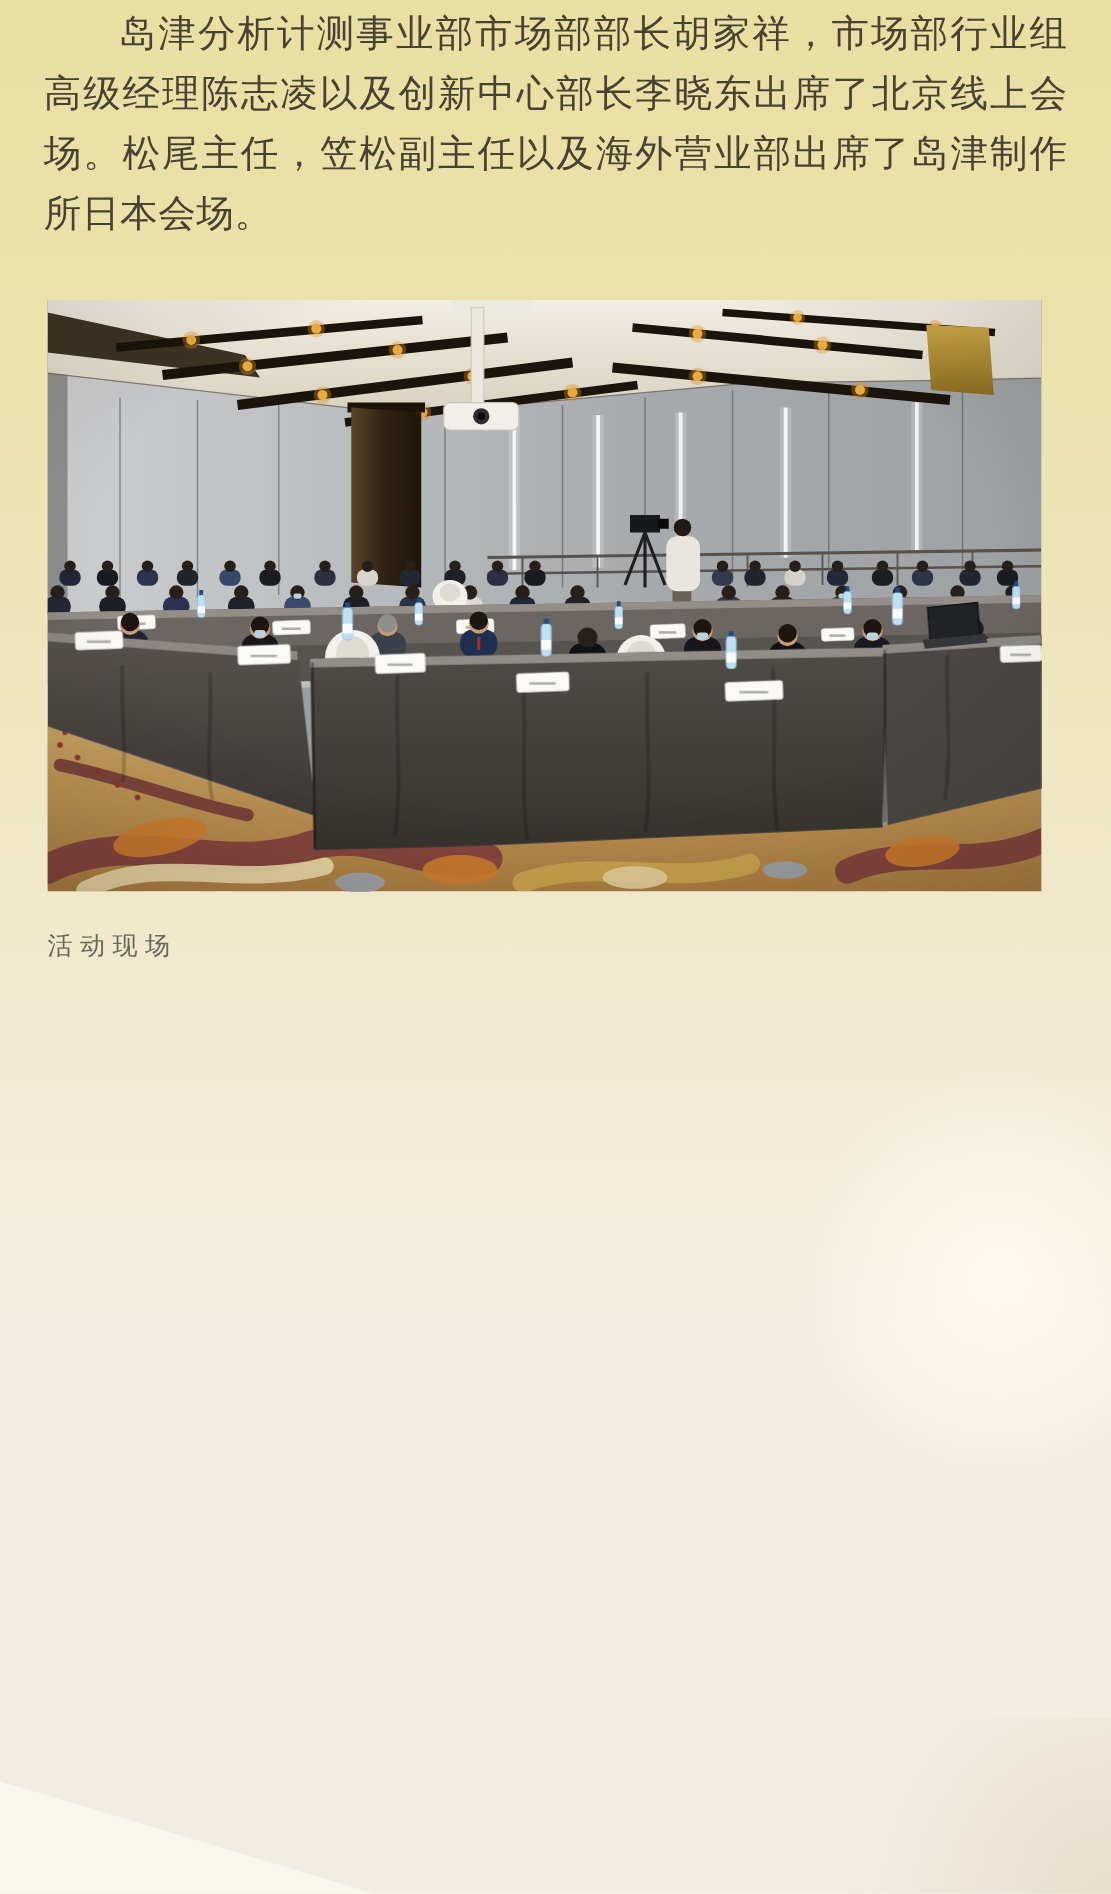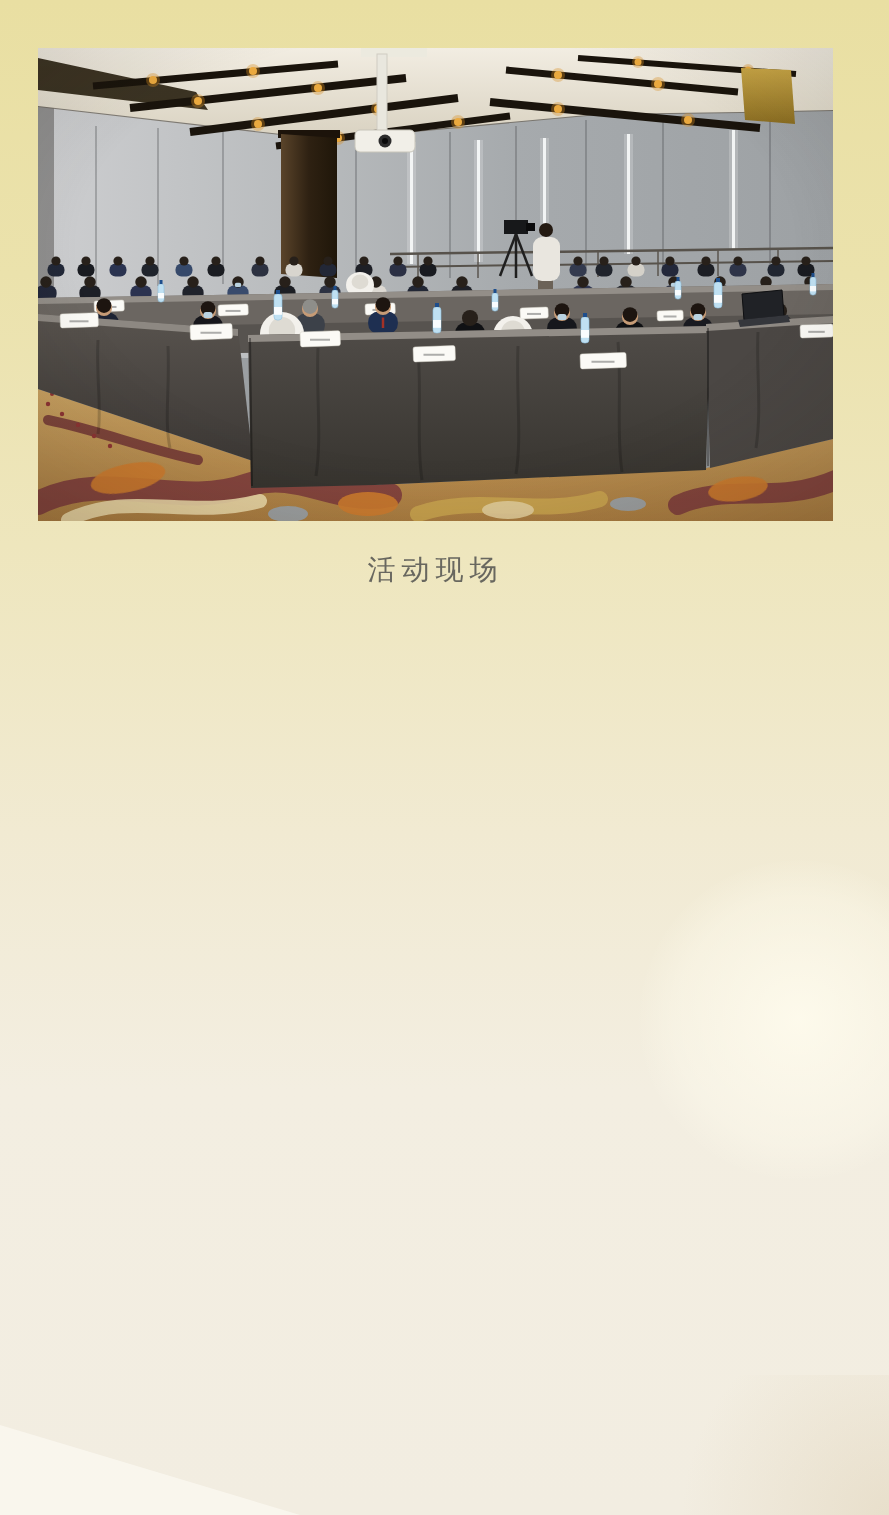--- a/index.html
+++ b/index.html
@@ -35,33 +35,33 @@
   }
   figure.photo-figure{
     margin:44px 0 0 3px;padding:0;width:795px;
   }
   .photo-frame{
     width:795px;height:473px;overflow:hidden;background:#9b9fa2;
   }
   .photo-frame svg{display:block;}
   figcaption{
     margin-top:30px;width:795px;
-    text-align:center;
-    font-size:28px;letter-spacing:6px;
+    font-size:20px;letter-spacing:6px;
     color:#68675f;
   }
 </style>
 </head>
 <body>
 
 <div class="deco deco-circle-right"></div>
 <div class="deco deco-corner-bottom-left"></div>
 <div class="deco deco-corner-bottom-right"></div>
 
 <div class="article">
+  <p>岛津分析计测事业部市场部部长胡家祥，市场部行业组高级经理陈志凌以及创新中心部长李晓东出席了北京线上会场。松尾主任，笠松副主任以及海外营业部出席了岛津制作所日本会场。</p>
 
   <figure class="photo-figure">
     <div class="photo-frame">
       <svg id="scene" width="795" height="473" viewBox="0 0 795 473" xmlns="http://www.w3.org/2000/svg">
         <defs>
           <linearGradient id="wallH" x1="0" y1="0" x2="1" y2="0">
             <stop offset="0" stop-color="#cdced0"></stop>
               <stop offset="0.35" stop-color="#b7babc"></stop>
             <stop offset="0.6" stop-color="#a6aaad"></stop>
               <stop offset="1" stop-color="#9da1a4"></stop>

